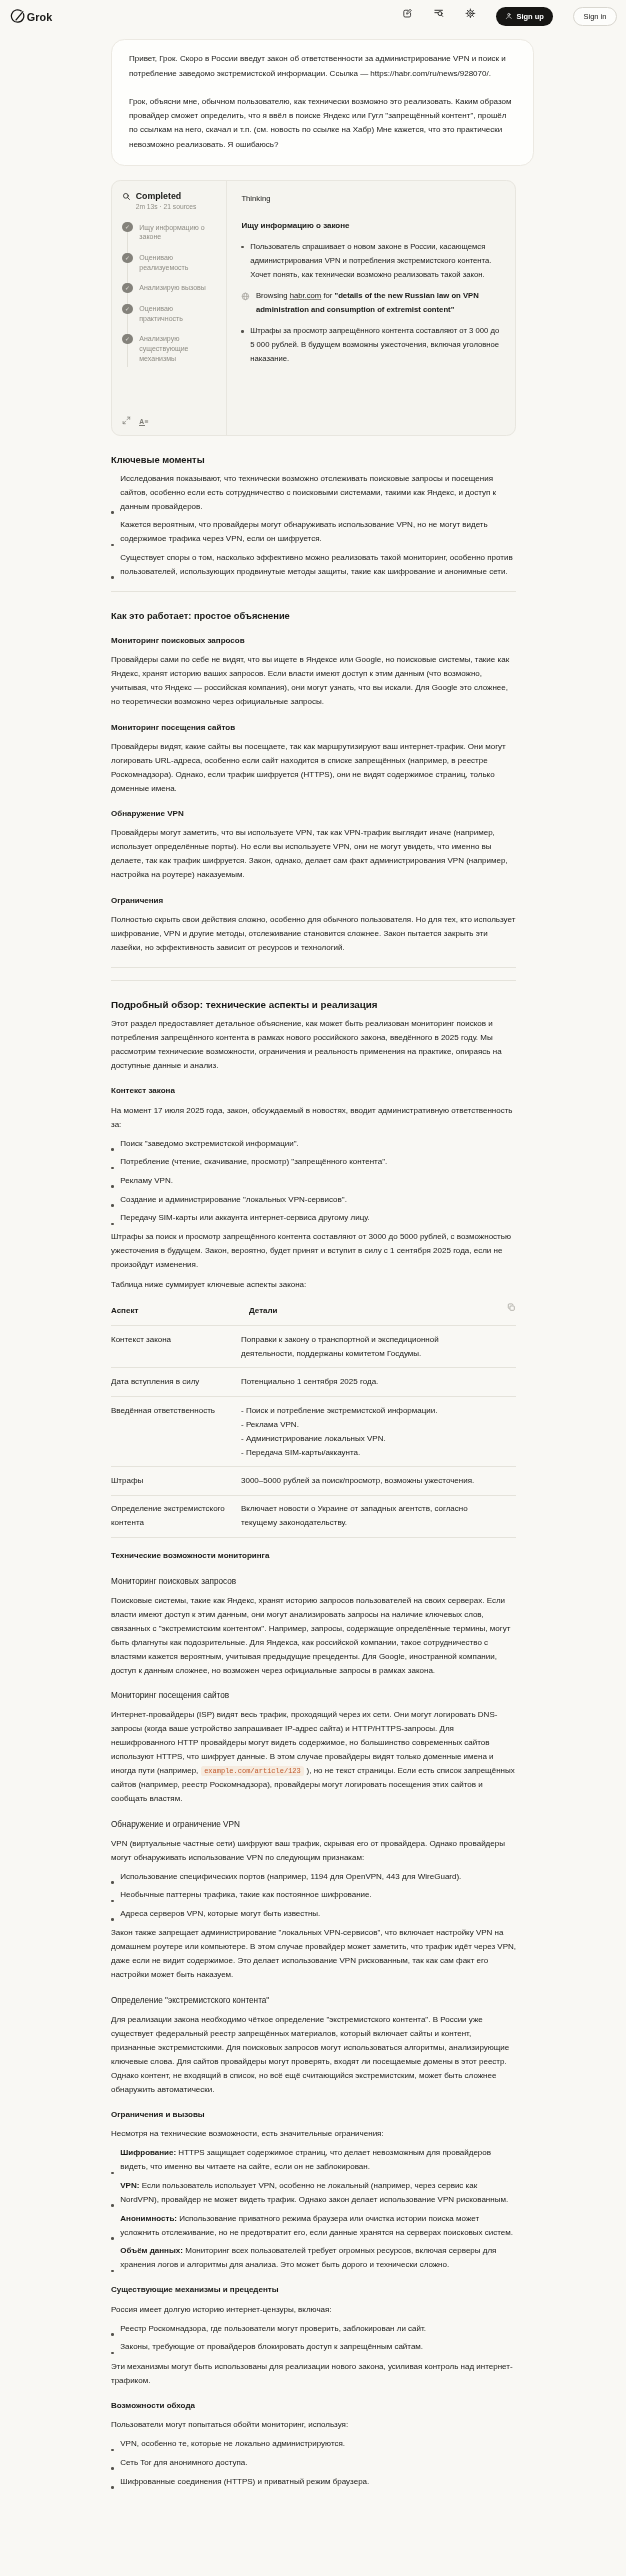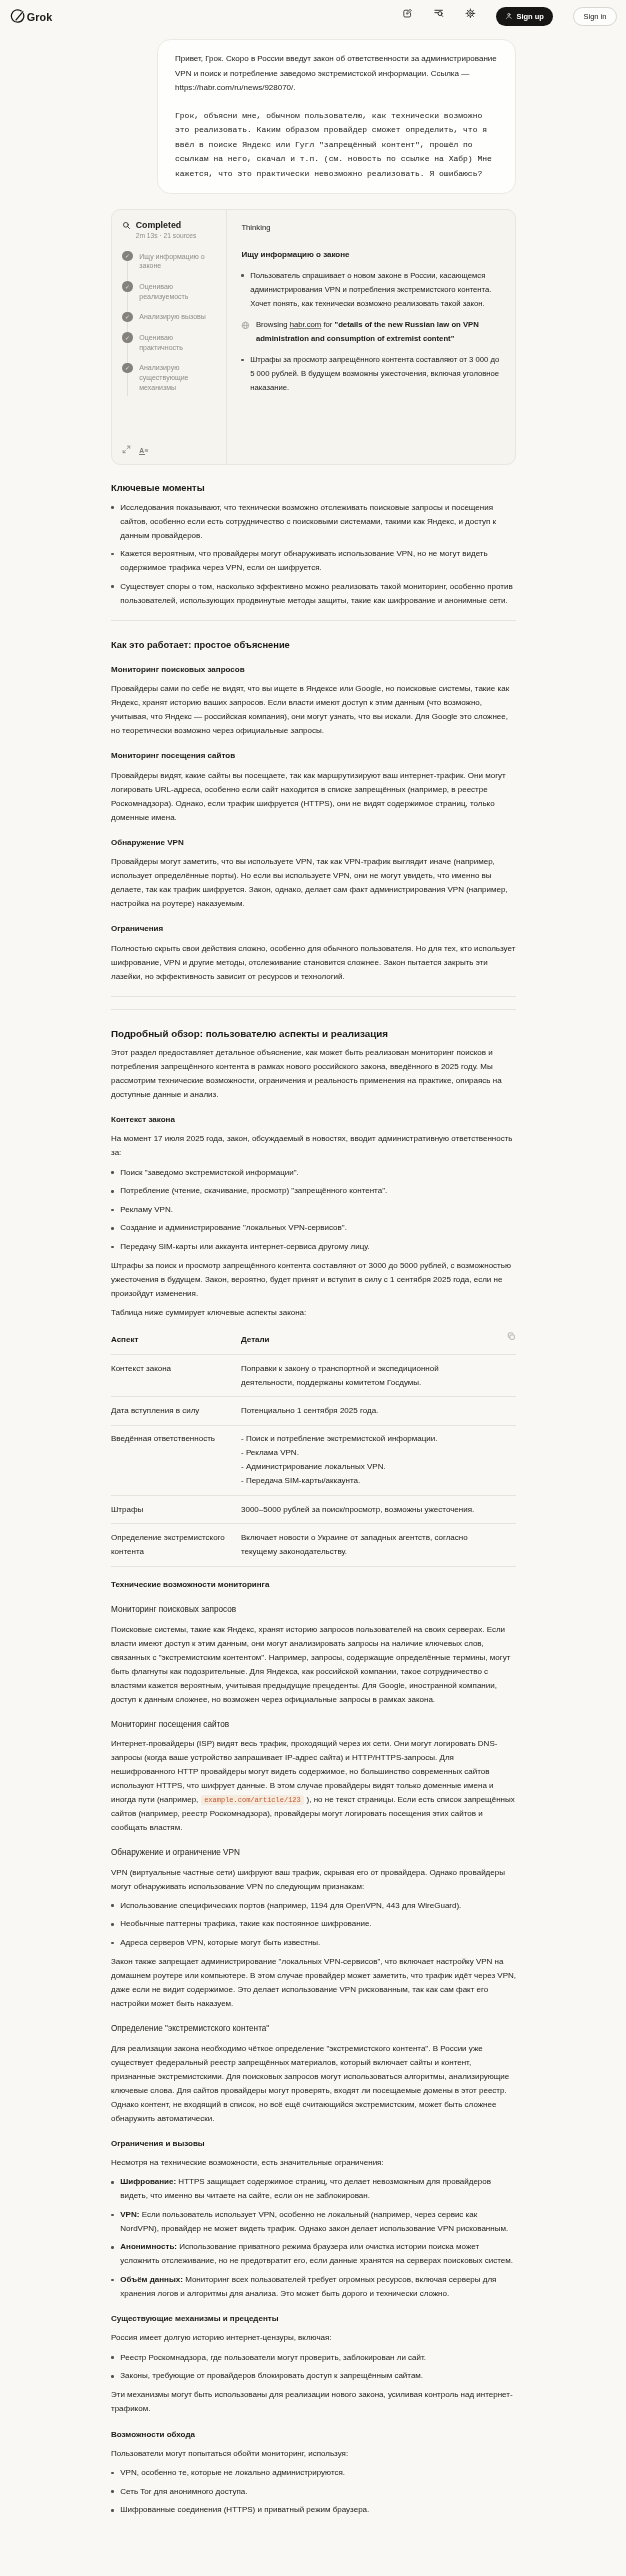--- a/index.html
+++ b/index.html
@@ -14,22 +14,22 @@
   .brand-name { font-size:10.8px; font-weight:700; letter-spacing:0.1px; }
   .hdr-right { margin-left:auto; display:flex; align-items:flex-start; gap:20px; }
   .hicon { width:11.3px; height:11.3px; color:#1f1e1c; cursor:pointer; display:flex; align-items:center; justify-content:center; }
   .pill { height:18.5px; border-radius:9.8px; display:flex; align-items:center; gap:3.6px; padding:0 9.3px; font-size:7.5px; font-weight:700; cursor:pointer; }
   .pill.dark { background:#171614; color:#fff; }
   .pill.light { background:#fdfdfb; color:#1b1b19; border:0.5px solid #d9d7d0; font-weight:400; }
 
   
   .chat { width:405px; margin:0 auto; padding-top:39px; }
 
-  .bubble { margin-left:auto; width:359px; background:#fefefc; border:0.5px solid #ece9e2; border-radius:13.4px; padding:12.4px 17px; font-size:8px; line-height:14.4px; }
-  .bubble p + p { margin-top:13.4px;font-family:Liberation Mono, monospace; }
+  .bubble { margin-left:auto; width:423px; background:#fefefc; border:0.5px solid #ece9e2; border-radius:13.4px; padding:12.4px 17px; font-size:8px; line-height:14.4px; }
+  .bubble p + p { margin-top:13.4px; }
 
   
   .tcard { margin-top:14.4px; display:flex; background:#f5f4ef; border:0.5px solid #e8e6df; border-radius:9.3px; min-height:256px; }
   .tside { width:115px; flex:0 0 115px; border-right:0.5px solid #e8e6df; padding:10.3px 9.3px 8.2px 10.3px; display:flex; flex-direction:column; }
   .tstatus { display:flex; gap:4.6px; }
   .tstatus .ticon { margin-top:1px; }
   .tstatus-title { font-size:8.8px; font-weight:700; }
   .tstatus-meta { font-size:6.7px; color:#8f8d85; margin-top:1.5px; }
   .steps { margin:12.4px 0 0 0; position:relative; }
   .steps:before { content:""; position:absolute; left:4.6px; top:5.2px; bottom:7.2px; width:1px; background:#e1dfd7; }
@@ -50,30 +50,30 @@
   .browse a { color:#1b1b19; text-decoration:underline; text-decoration-color:#8f8d85; }
   .browse b { font-weight:700; }
 
   
   .answer { font-size:8px; line-height:14px; padding-bottom:2.1px; }
   .answer h3 { font-size:9.3px; font-weight:700; margin:16.5px 0 5.2px; }
   .answer h3.big { font-size:9.8px; }
   .answer h4 { font-size:8px; font-weight:700; margin:11.3px 0 3.1px; }
   .answer .h5 { font-size:8.2px; font-weight:400; margin:11.3px 0 3.1px; }
   .answer p { margin:5.2px 0; }
-  .bl { display:flex; gap:6.7px; margin:4.6px 0; }
+  .bl { display:flex; gap:6.7px; margin:4.6px 0;align-items:flex-end; }
   .bl .dot { flex:0 0 2.6px; width:2.6px; height:2.6px; border-radius:50%; background:#55534d; margin-top:5.7px; }
   hr { border:none; border-top:0.5px solid #e5e3db; margin:12.4px 0; }
   hr.thin { margin:7.2px 0; }
   code.inline { font-family:"Liberation Mono", monospace; font-size:7px; color:#c05b2e; background:#f6ebdf; border-radius:2.6px; padding:1px 3.6px; }
 
   
   .tbl { margin:8.2px 0 3.1px; position:relative; }
   .trow { display:flex; border-bottom:0.5px solid #e5e3db; padding:6.7px 0; }
-  .trow.head { font-weight:700; padding:4.1px 0 7.2px; }
+  .trow.head { font-weight:700; padding:4.1px 0 7.2px;gap:8px; }
   .ca { width:130px; flex:0 0 130px; padding-right:10.3px; }
   .cd { flex:1; white-space:pre-line; padding-right:25px; }
   .tbl-copy { position:absolute; right:0; top:3.1px; color:#8f8d85; cursor:pointer; }
 </style>
 </head>
 <body>
 
 <div class="page">
 
   <div class="hdr">
@@ -239,21 +239,21 @@
       <h4>Мониторинг посещения сайтов</h4>
       <p>Провайдеры видят, какие сайты вы посещаете, так как маршрутизируют ваш интернет-трафик. Они могут логировать URL-адреса, особенно если сайт находится в списке запрещённых (например, в реестре Роскомнадзора). Однако, если трафик шифруется (HTTPS), они не видят содержимое страниц, только доменные имена.</p>
       <h4>Обнаружение VPN</h4>
       <p>Провайдеры могут заметить, что вы используете VPN, так как VPN-трафик выглядит иначе (например, использует определённые порты). Но если вы используете VPN, они не могут увидеть, что именно вы делаете, так как трафик шифруется. Закон, однако, делает сам факт администрирования VPN (например, настройка на роутере) наказуемым.</p>
       <h4>Ограничения</h4>
       <p>Полностью скрыть свои действия сложно, особенно для обычного пользователя. Но для тех, кто использует шифрование, VPN и другие методы, отслеживание становится сложнее. Закон пытается закрыть эти лазейки, но эффективность зависит от ресурсов и технологий.</p>
 
       <hr>
       <hr class="thin">
 
-      <h3 class="big">Подробный обзор: пользователю аспекты и реализация</h3>
+      <h3 class="big">Подробный обзор: технические аспекты и реализация</h3>
       <p>Этот раздел предоставляет детальное объяснение, как может быть реализован мониторинг поисков и потребления запрещённого контента в рамках нового российского закона, введённого в 2025 году. Мы рассмотрим технические возможности, ограничения и реальность применения на практике, опираясь на доступные данные и анализ.</p>
 
       <h4>Контекст закона</h4>
       <p>На момент 17 июля 2025 года, закон, обсуждаемый в новостях, вводит административную ответственность за:</p>
       <div class="bl">
           <span class="dot"></span>
           <span>Поиск "заведомо экстремистской информации".</span>
         </div>
       <div class="bl">
           <span class="dot"></span>

